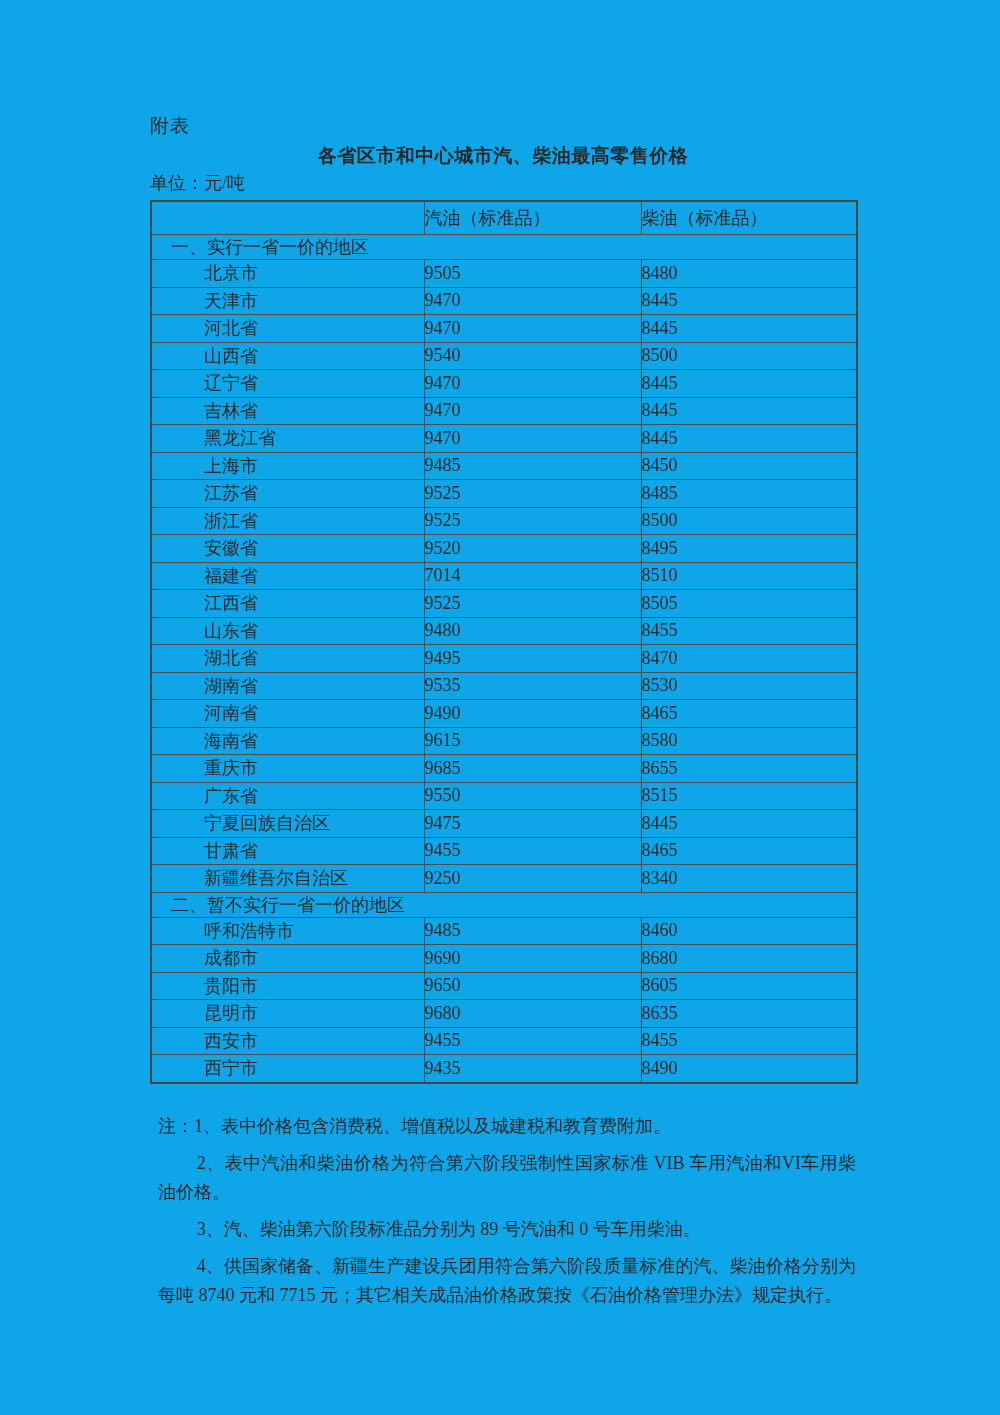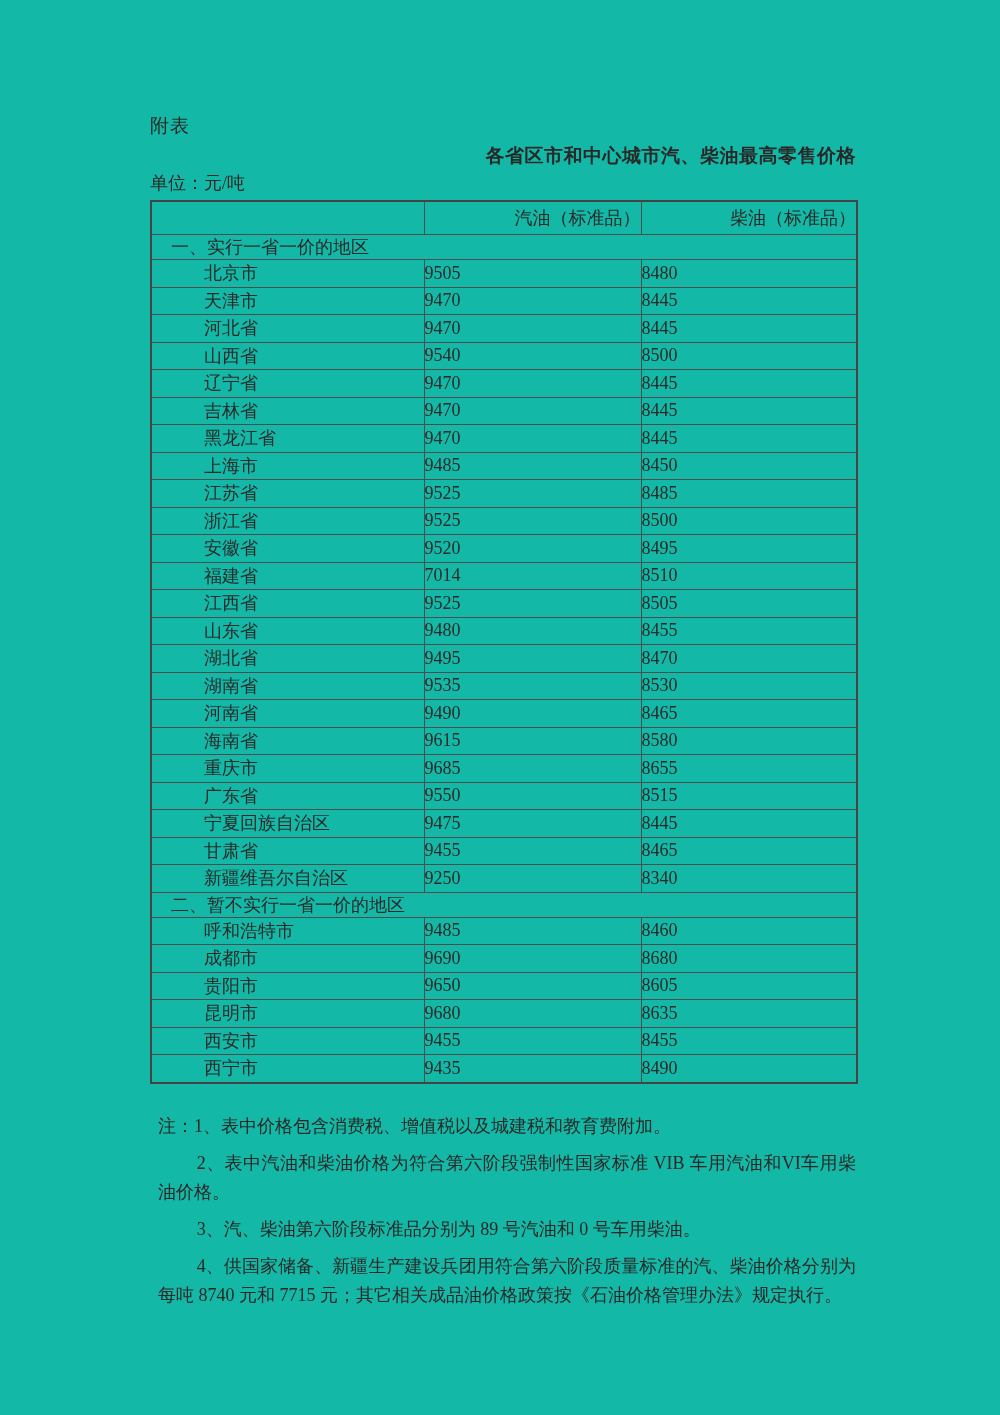--- a/index.html
+++ b/index.html
@@ -1,37 +1,37 @@
 <!DOCTYPE html>
 <html><head>
 <meta charset="utf-8">
 <style>
   html, body { margin: 0; padding: 0; background: #ffffff; }
   .page {
     position: relative;
     width: 1000px;
     height: 1415px;
-    background: #14b8a6;
+    background: #0ea5e9;
     font-family: "Liberation Serif", "DejaVu Serif", serif;
     color: #282828;
     overflow: hidden;
   }
   .annex {
     position: absolute;
     left: 150px;
     top: 113px;
     font-size: 19px;
     letter-spacing: 1px;
   }
   .doc-title {
     position: absolute;
     left: 150px;
     top: 143px;
     width: 706px;
-    text-align: right;
+    text-align: center;
     font-weight: bold;
     font-size: 19px;
     letter-spacing: 0.5px;
   }
   .unit-label {
     position: absolute;
     left: 150px;
     top: 171px;
     width: 712px;
     text-align: left;
@@ -53,21 +53,21 @@
   .price-table th, .price-table td {
     border: 1px solid #4d4d4d;
     padding: 0;
     overflow: hidden;
     white-space: nowrap;
   }
   .price-table { border: 2px solid #444444; }
   .price-table thead th {
     height: 32px;
     font-weight: normal;
-    text-align: right;
+    text-align: left;
     vertical-align: middle;
     margin-left: 16px;
   }
   tr.section-row td {
     height: 24px;
     text-align: left;
     padding-left: 19px;
     vertical-align: middle;
   }
   tr.data-row td { height: 26.5px; vertical-align: middle; }

